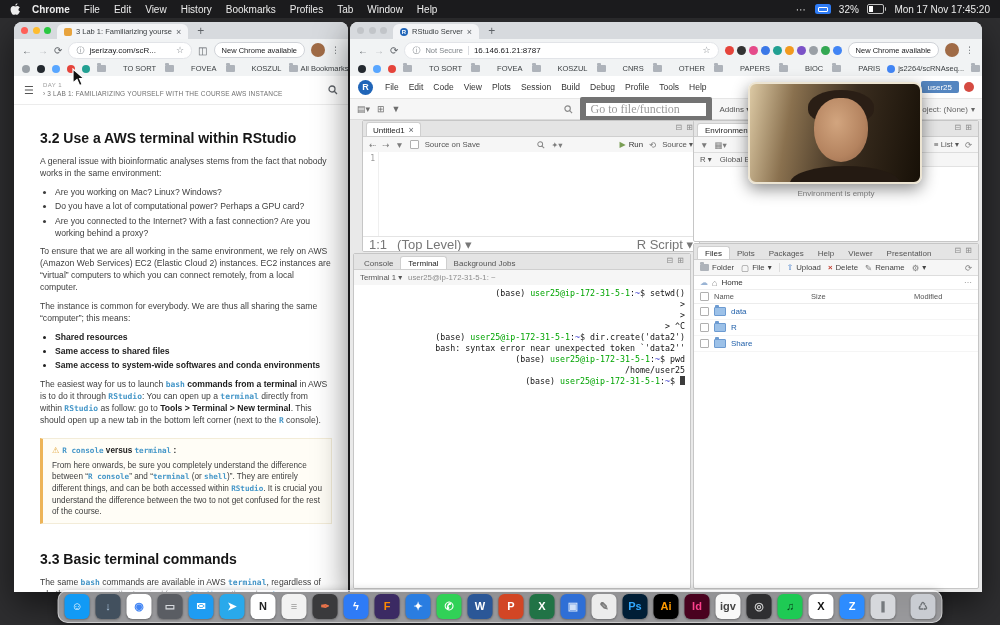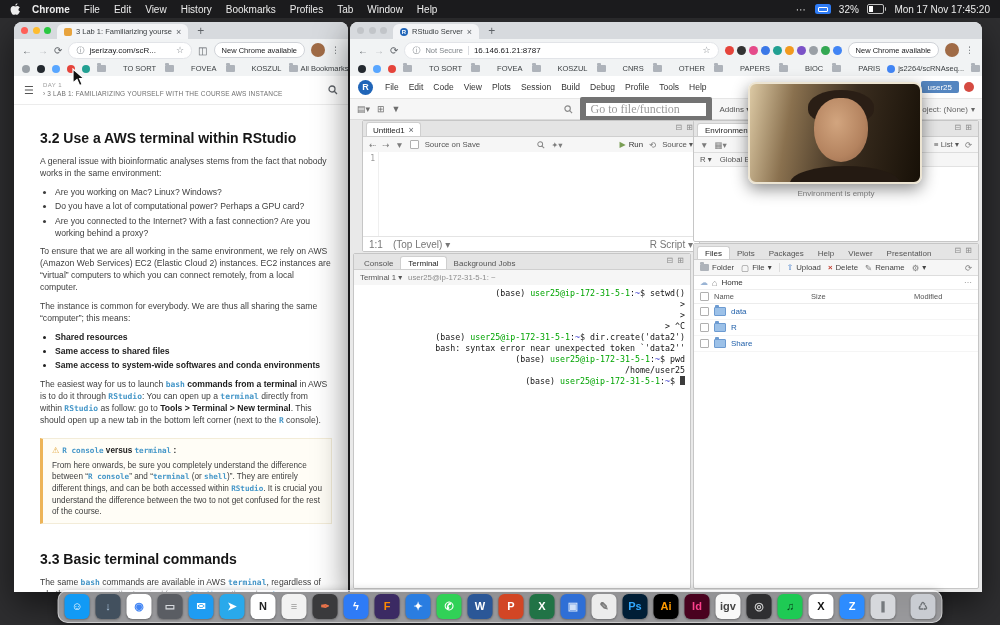--- a/index.html
+++ b/index.html
@@ -140,21 +140,21 @@
     align-items:center;gap:6px;padding:0 6px;font-size:7.8px;color:#555;}
   .tbicon{color:#7d7d7d;font-size:8.5px;}
   .chk{width:7px;height:7px;border:1px solid #b0b0b0;border-radius:1px;background:#fff;flex:0 0 auto;}
   .run-btn{display:flex;align-items:center;gap:3px;color:#333;}
   .run-arrow{color:#7a9e55;font-size:8px;}
   .editor{position:absolute;top:31px;left:0;right:0;bottom:14px;background:#fff;}
   .gutter{position:absolute;left:0;top:0;bottom:0;width:16px;border-right:1px solid #efefef;
     color:#9a9a9a;font-family:"DejaVu Sans Mono",monospace;font-size:8px;text-align:right;
     padding:2px 3px 0 0;box-sizing:border-box;}
   .src-status{position:absolute;bottom:0;left:0;right:0;height:14px;background:#fff;
-    border-top:1px solid #e4e4e4;display:flex;align-items:center;font-size:10px;color:#777;
+    border-top:1px solid #e4e4e4;display:flex;align-items:center;font-size:13px;color:#777;
     padding:0 6px;gap:10px;margin-top:17px;}
   .rscript{margin-left:auto;}
   .terminal{position:absolute;top:31px;left:0;right:0;bottom:0;background:#fff;padding:3px 5px;
     font-family:"DejaVu Sans Mono",monospace;font-size:8.3px;line-height:1.32;color:#141414;text-align:right;}
   .tline{white-space:pre-wrap;}
   .tg{color:#00a400;}
   .tb{color:#4040d0;}
   .tcursor{display:inline-block;width:5px;height:9px;background:#3c3c3c;vertical-align:-1px;}
   .term-path{color:#8c8c8c;}
   .env-row2{height:13px;background:#f6f6f6;border-bottom:1px solid #e2e2e2;display:flex;

